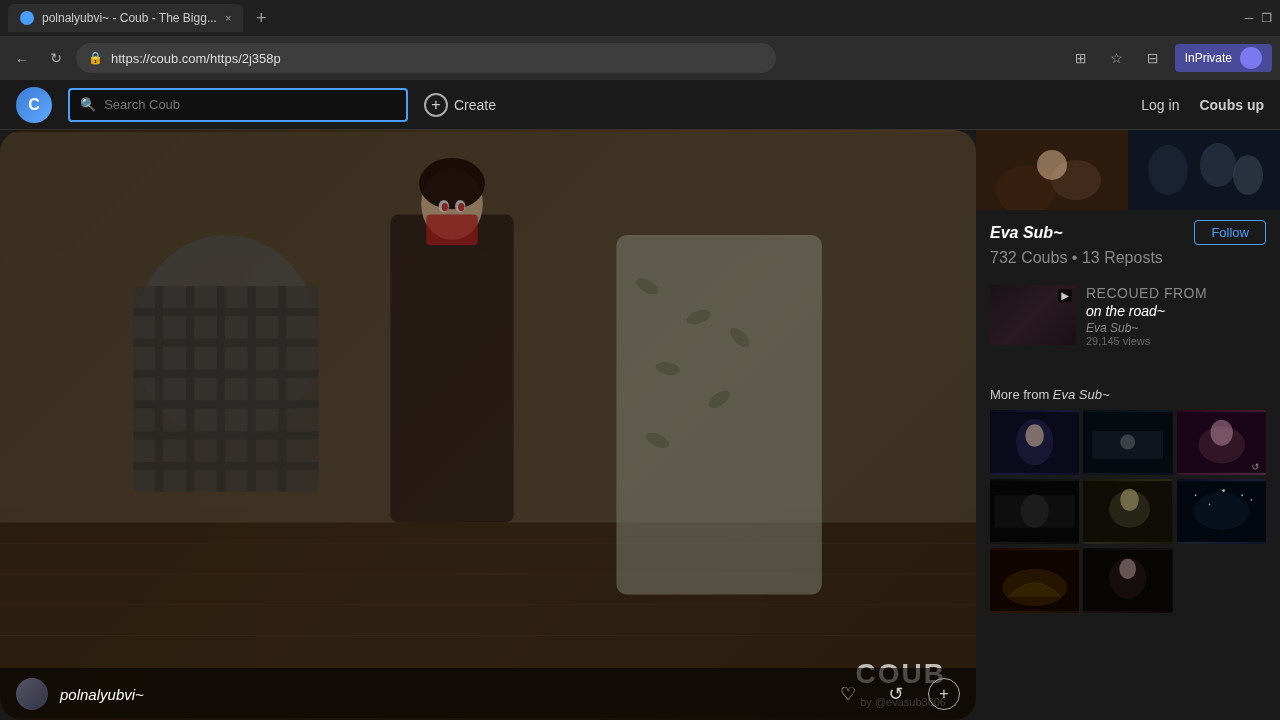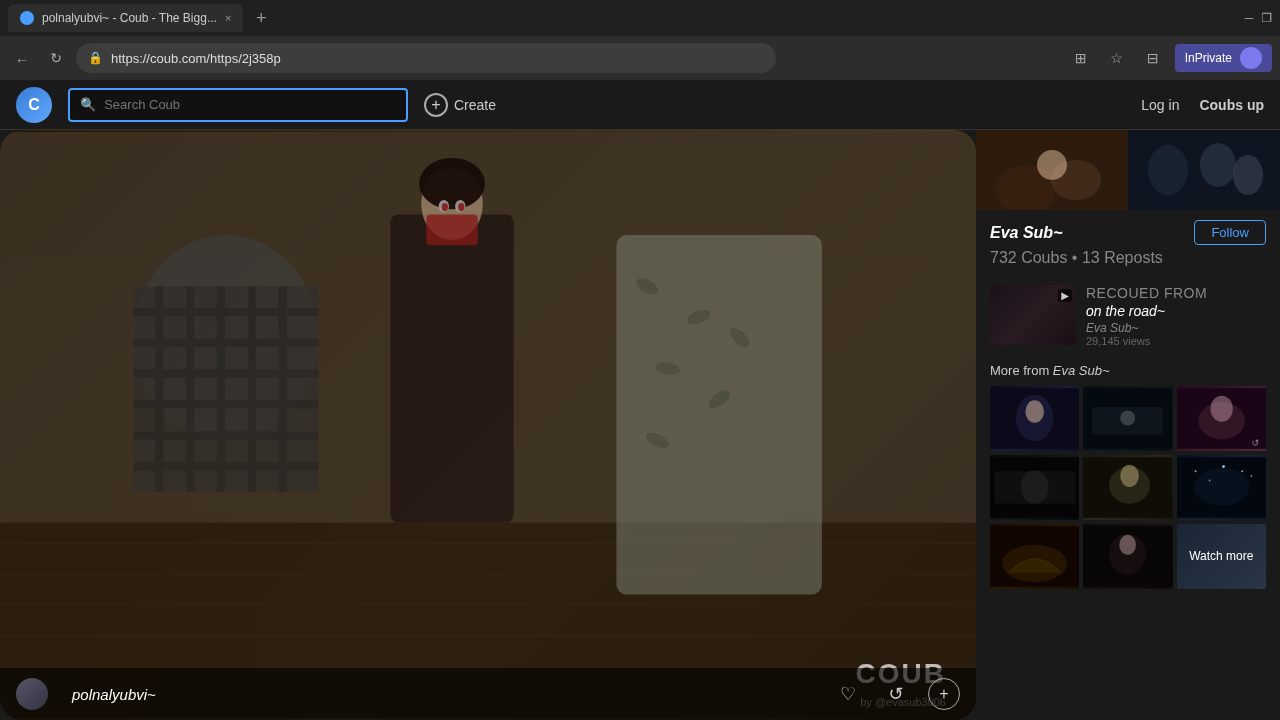--- a/index.html
+++ b/index.html
@@ -181,21 +181,21 @@
       font-size: 11px; color: rgba(255,255,255,0.5);
     }
 
     
     .video-bottom {
       position: absolute;
       bottom: 0; left: 0; right: 0;
       height: 52px;
       background: rgba(0,0,0,0.6);
       display: flex; align-items: center; padding: 0 16px;
-      gap: 24px;
+      gap: 12px;
     }
     .user-avatar-small {
       width: 32px; height: 32px; border-radius: 50%;
       background: linear-gradient(135deg, #556, #334);
       flex-shrink: 0;
     }
     .video-username {
       font-size: 15px; color: #fff; font-style: italic;
       font-weight: 500;
     }
@@ -289,20 +289,21 @@
     .recoub-author {
       font-size: 12px; color: #888; font-style: italic;
     }
     .recoub-views {
       font-size: 11px; color: #666;
     }
 
     
     .more-section {
       padding: 8px 14px 4px;
+      margin-top: 24px;
     }
     .more-title {
       font-size: 13px; color: #ccc; margin-bottom: 8px;
     }
     .more-title em { font-style: italic; }
     .thumb-grid {
       display: grid;
       grid-template-columns: repeat(3, 1fr);
       gap: 4px;
     }
@@ -594,20 +595,17 @@
             </svg>
           </div>
           <div class="thumb-item t8">
             <svg width="100%" height="65" viewBox="0 0 96 65">
               <rect width="96" height="65" fill="#080505"></rect>
               <ellipse cx="48" cy="30" rx="20" ry="22" fill="#181010" opacity="0.9"></ellipse>
               <ellipse cx="48" cy="20" rx="9" ry="11" fill="#e0c0c0" opacity="0.4"></ellipse>
             </svg>
           </div>
 
-          <div class="thumb-item watch-more-item">
-            <span class="watch-more-text">Watch more</span>
-          </div>
         </div>
       </div>
     </div>
   </div>
 </div>
 
 </body></html>

